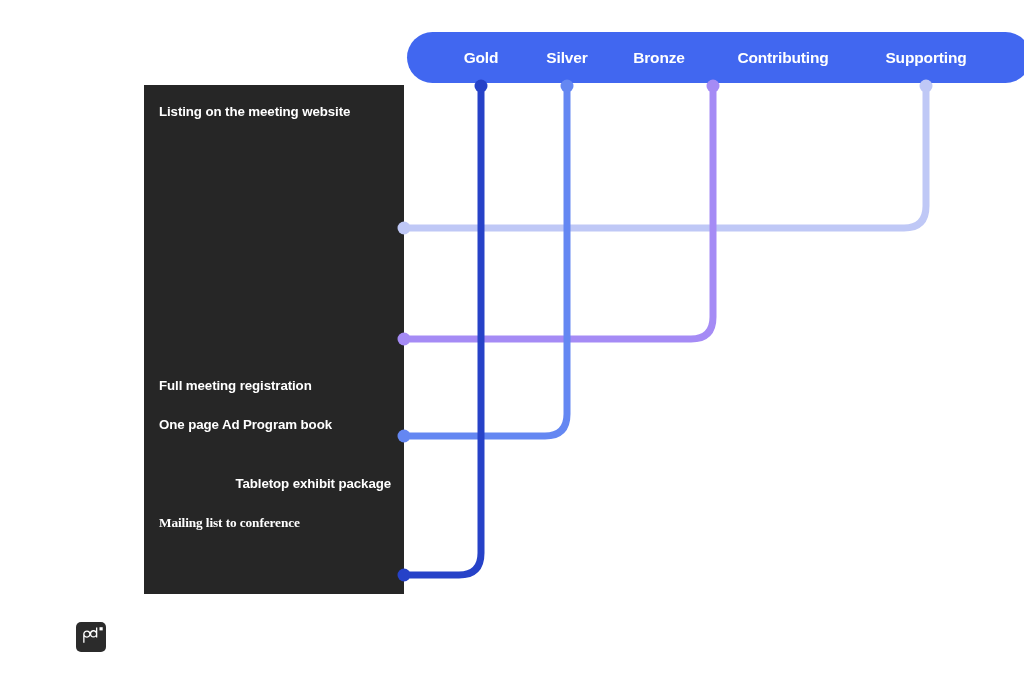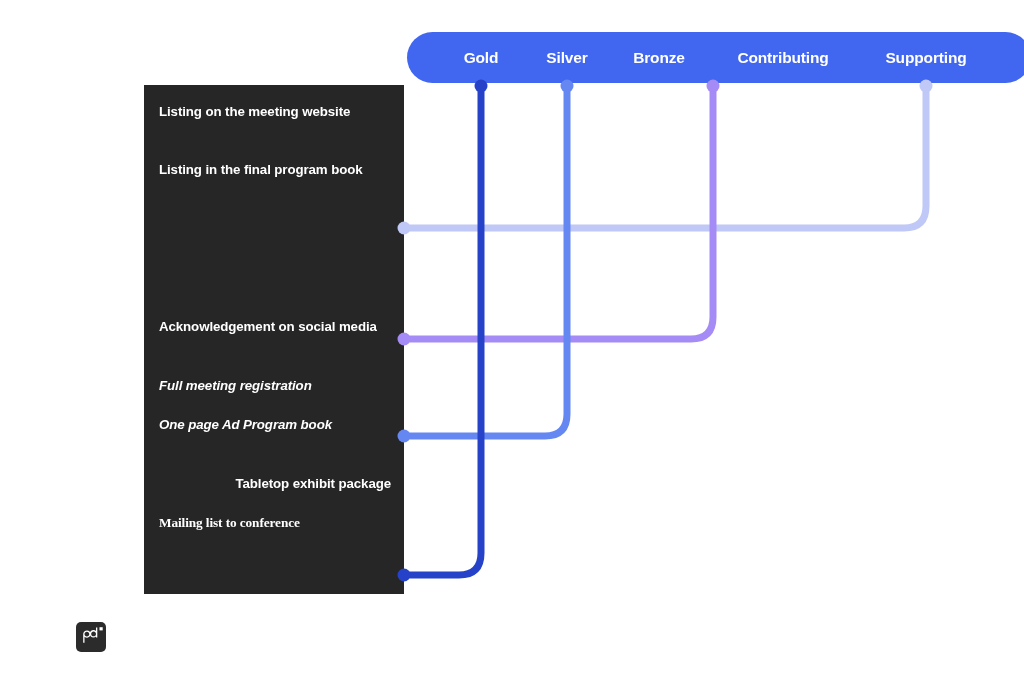--- a/index.html
+++ b/index.html
@@ -73,24 +73,22 @@
   <div id="header-bar">
     <span class="col-label" style="left:74px;">Gold</span>
     <span class="col-label" style="left:160px;">Silver</span>
     <span class="col-label" style="left:252px;">Bronze</span>
     <span class="col-label" style="left:376px;">Contributing</span>
     <span class="col-label" style="left:519px;">Supporting</span>
   </div>
 
   <div id="feature-panel">
     <div class="feature-row" style="top:19px;">Listing on the meeting website</div>
-    <div class="feature-row" style="top:77px;">Listing in the final program book</div>
-    <div class="feature-row" style="top:234px;">Acknowledgement on social media</div>
-    <div class="feature-row" style="top:293px;font-style:italic;">Full meeting registration</div>
-    <div class="feature-row" style="top:332px;font-style:italic;">One page Ad Program book</div>
+    <div class="feature-row" style="top:293px;">Full meeting registration</div>
+    <div class="feature-row" style="top:332px;">One page Ad Program book</div>
     <div class="feature-row" style="top:391px;text-align:right;">Tabletop exhibit package</div>
     <div class="feature-row" style="top:430px;font-family:Liberation Serif, serif;">Mailing list to conference</div>
   </div>
 
   <svg id="connectors" viewBox="0 0 1024 689" width="1024" height="689" aria-hidden="true">
 
     <g>
       <path d="M886,86 L886,206 Q886,228 864,228 L364,228" fill="none" stroke="#BFC8F6" stroke-width="7" stroke-linecap="round"></path>
       <circle cx="886" cy="86" r="6.5" fill="#BFC8F6"></circle>
       <circle cx="364" cy="228" r="6.5" fill="#BFC8F6"></circle>

